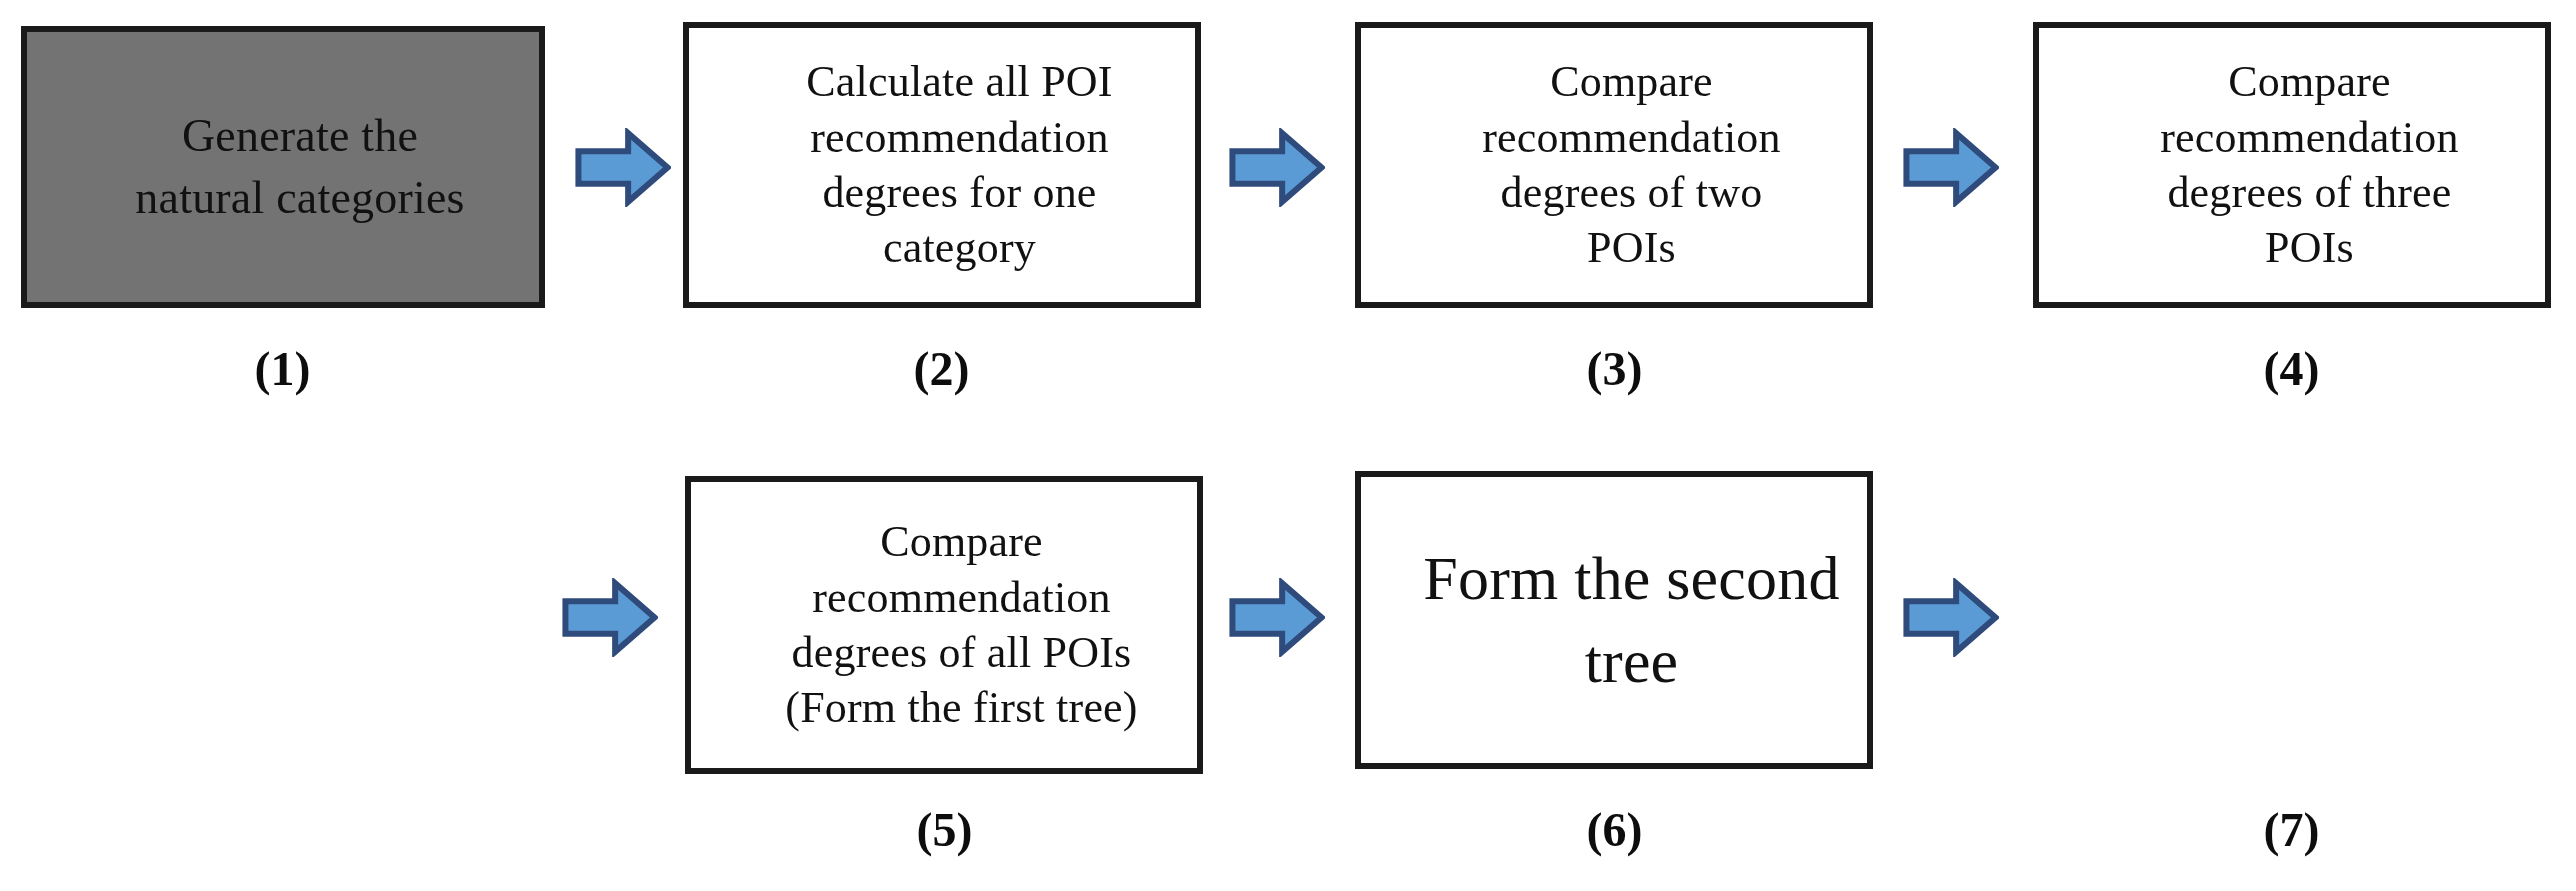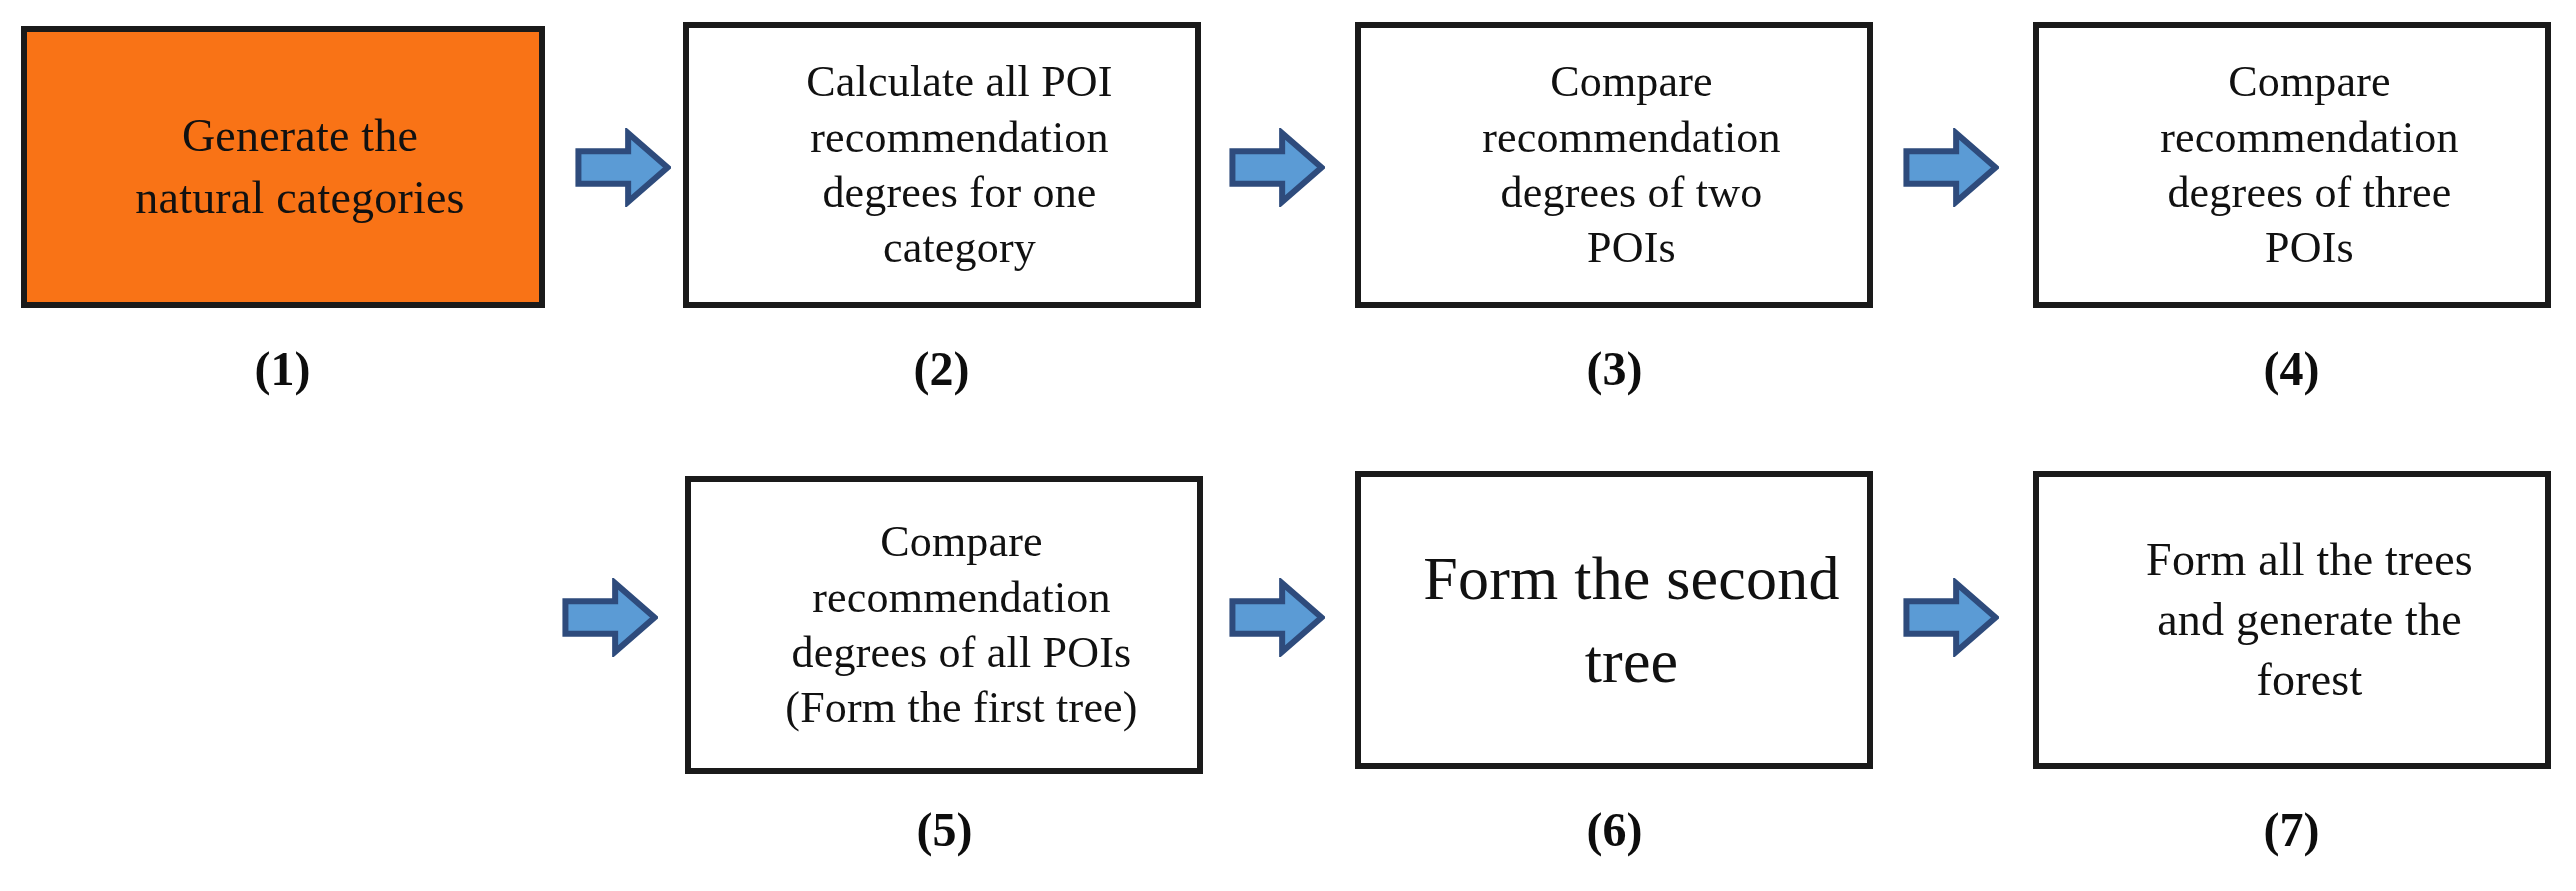--- a/index.html
+++ b/index.html
@@ -94,21 +94,21 @@
   #arrow-3 { left: 1903px; top: 128px; }
   #arrow-4 { left: 562px;  top: 578px; }
   #arrow-5 { left: 1229px; top: 578px; }
   #arrow-6 { left: 1903px; top: 578px; }
 </style>
 </head>
 <body>
 
 <div id="stage" style="background: rgb(255, 255, 255);">
 
-  <div class="node" id="node-1" style="border-color: rgb(26, 26, 26); background: #f97316;">
+  <div class="node" id="node-1" style="border-color: rgb(26, 26, 26); background: #737373;">
     <div class="node-text" style="color: rgb(17, 17, 17);">Generate the
 natural categories</div>
   </div>
 
   <div class="arrow" id="arrow-1">
     <svg viewBox="0 0 112 92" width="96" height="79" preserveAspectRatio="none" aria-hidden="true">
       <polygon points="4,27 62,27 62,6 108,46 62,86 62,65 4,65" fill="#5b9bd5" stroke="#2e4b7c" stroke-width="7" stroke-linejoin="miter"></polygon>
     </svg>
   </div>
 
@@ -173,24 +173,19 @@
     <div class="node-text" style="color: rgb(17, 17, 17);">Form the second
 tree</div>
   </div>
 
   <div class="arrow" id="arrow-6">
     <svg viewBox="0 0 112 92" width="96" height="79" preserveAspectRatio="none" aria-hidden="true">
       <polygon points="4,27 62,27 62,6 108,46 62,86 62,65 4,65" fill="#5b9bd5" stroke="#2e4b7c" stroke-width="7" stroke-linejoin="miter"></polygon>
     </svg>
   </div>
 
-  <div class="node" id="node-7" style="border-color: rgb(26, 26, 26); background: rgb(255, 255, 255);">
-    <div class="node-text" style="color: rgb(17, 17, 17);">Form all the trees
-and generate the
-forest</div>
-  </div>
 
   <div class="step-label" id="label-5">(5)</div>
   <div class="step-label" id="label-6">(6)</div>
   <div class="step-label" id="label-7">(7)</div>
 
 </div>
 
 
 </body></html>

